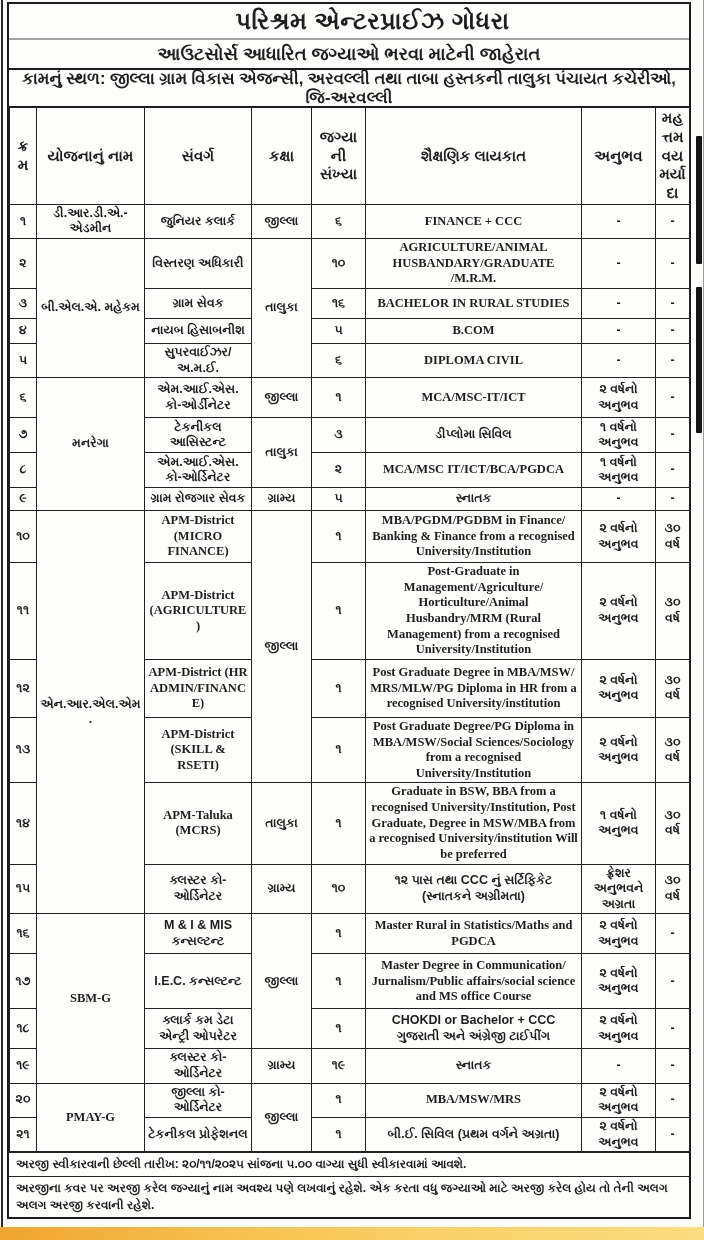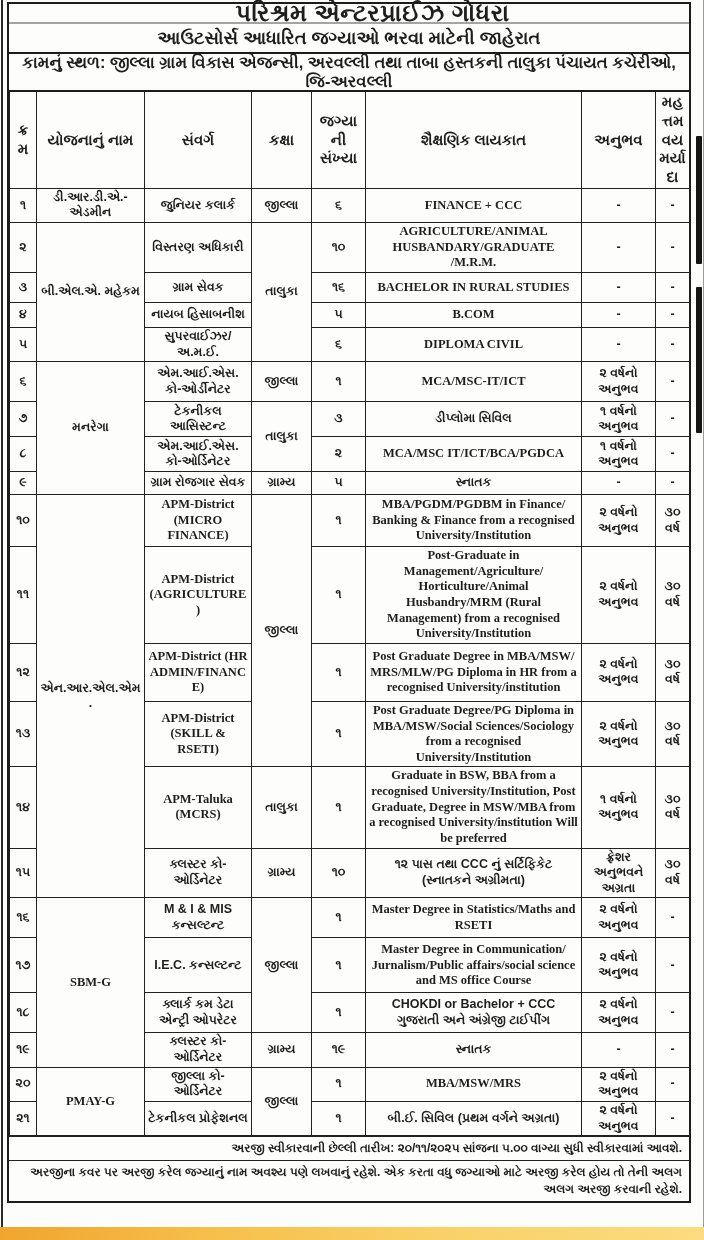--- a/index.html
+++ b/index.html
@@ -19,21 +19,21 @@
   .art1{right:2px;top:136px;width:6px;height:128px;}
   .art2{right:2px;top:287px;width:6px;height:146px;}
 
   .frame{
     position:absolute;left:7px;top:2px;width:684px;
     border:2px solid #1c1c1c;
     background:#fdfdfb;
     box-sizing:border-box;
   }
   .title1{
-    height:18px;display:flex;align-items:center;justify-content:center;
+    height:34px;display:flex;align-items:center;justify-content:center;
     font-size:24px;font-weight:bold;letter-spacing:.5px;margin-left:47px;
   }
   .title2{
     height:28px;display:flex;align-items:center;justify-content:center;
     font-size:18px;font-weight:bold;
     border-top:2px solid #a3a3a3;
   }
   .title3{
     height:36px;display:flex;align-items:center;justify-content:center;
     font-size:16.5px;font-weight:bold;
@@ -54,21 +54,21 @@
     overflow:hidden;
     word-wrap:break-word;
   }
   table.main th{font-size:15px;height:50px;}
   td.en{font-family:"Liberation Serif",serif;font-weight:normal;font-size:12.5px;}
   .notes{border-top:0.5px solid #222;}
   .note{
     border-bottom:1.5px solid #222;
     padding:3px 7px 4px 7px;
     font-size:12px;font-weight:bold;line-height:1.35;
-    text-align:right;
+    text-align:left;
   }
   .note:last-child{border-bottom:none;}
   .accent-bar{
     position:absolute;left:0;bottom:0;width:704px;height:13px;
     background:linear-gradient(90deg,#f0a52e 0%,#f6bf4b 30%,#f9d066 60%,#fbdc80 100%);
   }
 </style>
 </head>
 <body>
 
@@ -240,21 +240,21 @@
           <td>૧૨ પાસ તથા CCC નું સર્ટિફિકેટ (સ્નાતકને અગ્રીમતા)</td>
           <td>ફ્રેશર અનુભવને અગ્રતા</td>
           <td>૩૦ વર્ષ</td>
         </tr>
         <tr style="height:40px">
           <td>૧૬</td>
           <td rowspan="4" class="en">SBM-G</td>
           <td>M &amp; I &amp; MIS કન્સલ્ટન્ટ</td>
           <td rowspan="3">જીલ્લા</td>
           <td>૧</td>
-          <td class="en">Master Degree in Statistics/Maths and RSETI</td>
+          <td class="en">Master Rural in Statistics/Maths and PGDCA</td>
           <td>૨ વર્ષનો અનુભવ</td>
           <td>-</td>
         </tr>
         <tr style="height:55px">
           <td>૧૭</td>
           <td>I.E.C. કન્સલ્ટન્ટ</td>
           <td>૧</td>
           <td class="en">Master Degree in Communication/ Jurnalism/Public affairs/social science and MS office Course</td>
           <td>૨ વર્ષનો અનુભવ</td>
           <td>-</td>

